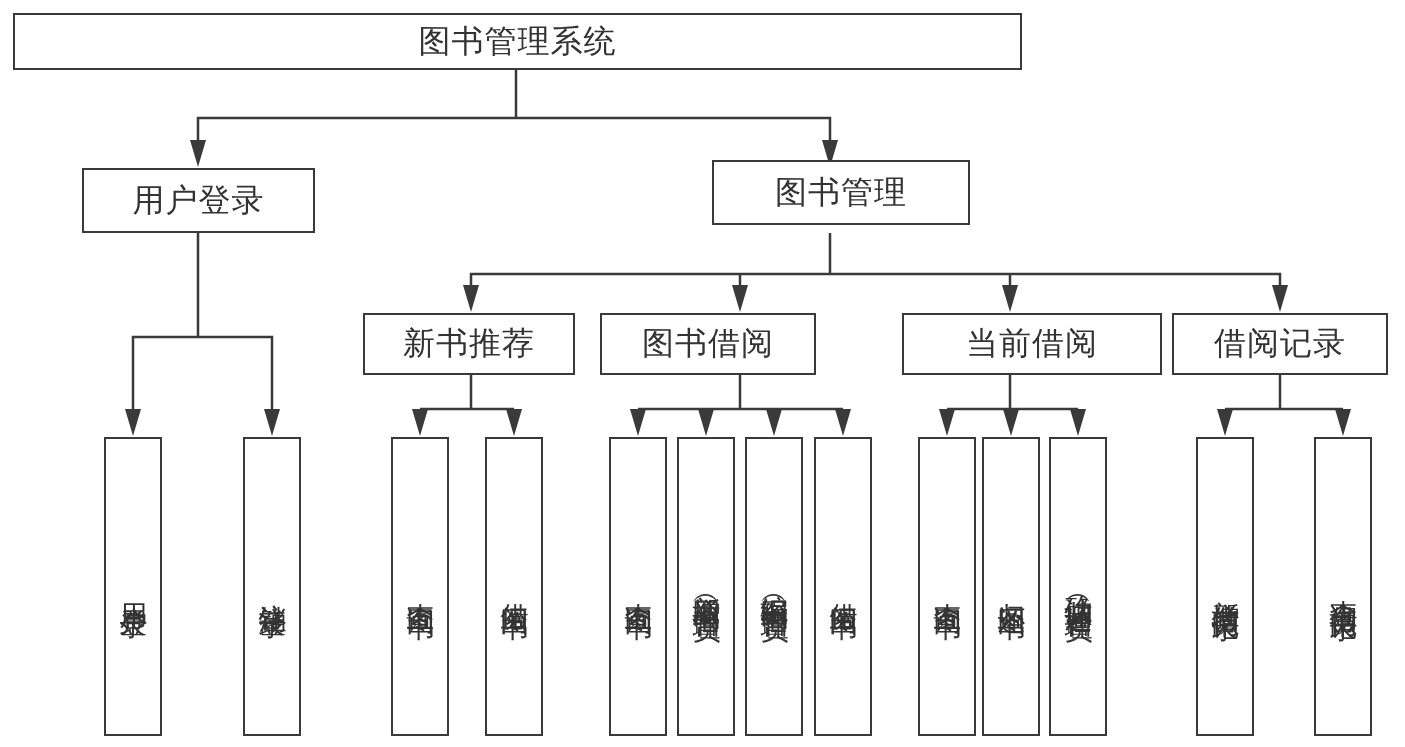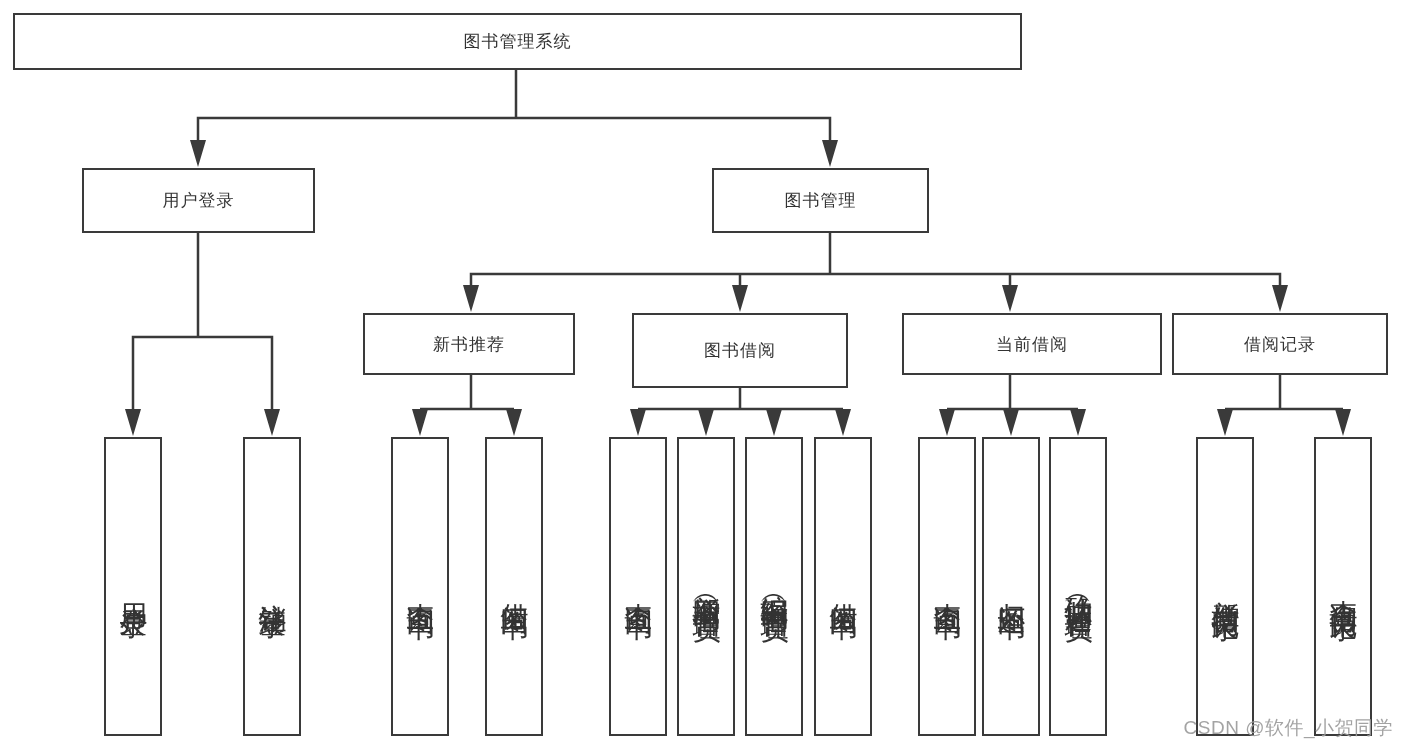--- a/index.html
+++ b/index.html
@@ -21,21 +21,21 @@
   }
   svg.connectors { position: absolute; left: 0; top: 0; pointer-events: none; }
   .stems { fill: none; stroke: var(--line); stroke-width: 2.5; }
   .arrows { fill: var(--line); stroke: none; }
   .box {
     position: absolute; box-sizing: border-box;
     border: 2px solid var(--box-border);
     background: #ffffff; color: var(--text);
     display: flex; align-items: center; justify-content: center;
   }
-  .h { font-size: 17px; letter-spacing: 1px; white-space: nowrap; }
+  .h { font-size: 32px; letter-spacing: 1px; white-space: nowrap; }
   .v { font-size: 28px; }
   .v .vt {
     writing-mode: vertical-rl;
     letter-spacing: 3px; line-height: 1; white-space: nowrap;
   }
   .watermark {
     position: absolute; right: 12px; bottom: 6px;
     font-size: 19px; color: var(--watermark); opacity: 0.92;
     letter-spacing: 0.5px; white-space: nowrap;
   }
@@ -77,24 +77,24 @@
       M947 436 L939 409 L955 409 Z
       M1011 436 L1003 409 L1019 409 Z
       M1078 436 L1070 409 L1086 409 Z
       M1225 436 L1217 409 L1233 409 Z
       M1343 436 L1335 409 L1351 409 Z"></path>
   </svg>
 
   <div class="box h" style="left:13px;top:13px;width:1009px;height:57px">图书管理系统</div>
 
   <div class="box h" style="left:82px;top:168px;width:233px;height:65px">用户登录</div>
-  <div class="box h" style="left:712px;top:168px;width:217px;height:65px">图书管理</div>
+  <div class="box h" style="left:712px;top:160px;width:258px;height:65px">图书管理</div>
 
   <div class="box h" style="left:363px;top:313px;width:212px;height:62px">新书推荐</div>
-  <div class="box h" style="left:632px;top:313px;width:216px;height:75px">图书借阅</div>
+  <div class="box h" style="left:600px;top:313px;width:216px;height:62px">图书借阅</div>
   <div class="box h" style="left:902px;top:313px;width:260px;height:62px">当前借阅</div>
   <div class="box h" style="left:1172px;top:313px;width:216px;height:62px">借阅记录</div>
 
   <div class="box v" style="left:104px;top:437px;width:58px;height:299px">
     <span class="vt">用户登录</span>
   </div>
   <div class="box v" style="left:243px;top:437px;width:58px;height:299px">
     <span class="vt">注销登录</span>
   </div>
   <div class="box v" style="left:391px;top:437px;width:58px;height:299px">
@@ -124,14 +124,13 @@
   <div class="box v" style="left:1049px;top:437px;width:58px;height:299px">
     <span class="vt">确认归还（管理员）</span>
   </div>
   <div class="box v" style="left:1196px;top:437px;width:58px;height:299px">
     <span class="vt">新增借阅记录</span>
   </div>
   <div class="box v" style="left:1314px;top:437px;width:58px;height:299px">
     <span class="vt">查询借阅记录</span>
   </div>
 
-  <div class="watermark">CSDN @软件_小贺同学</div>
 </div>
 
 </body></html>

